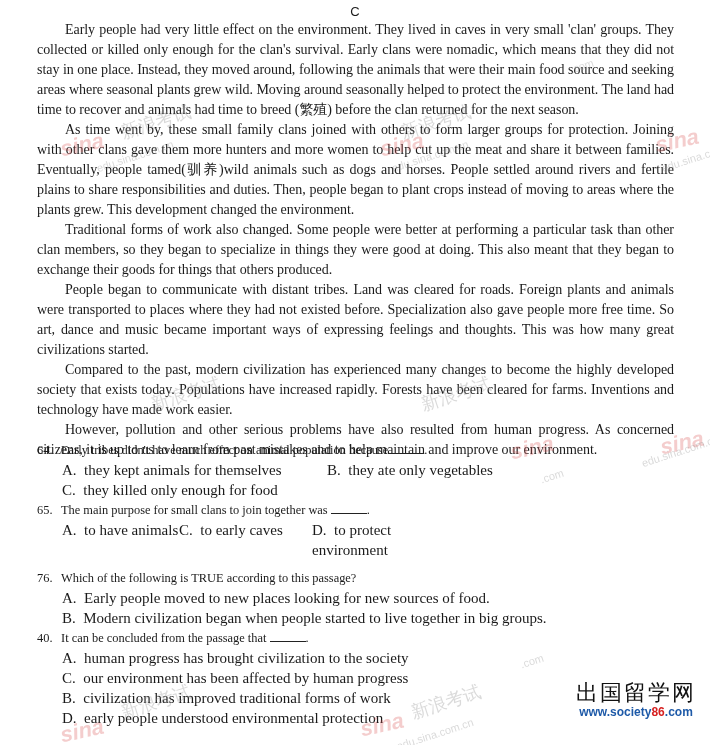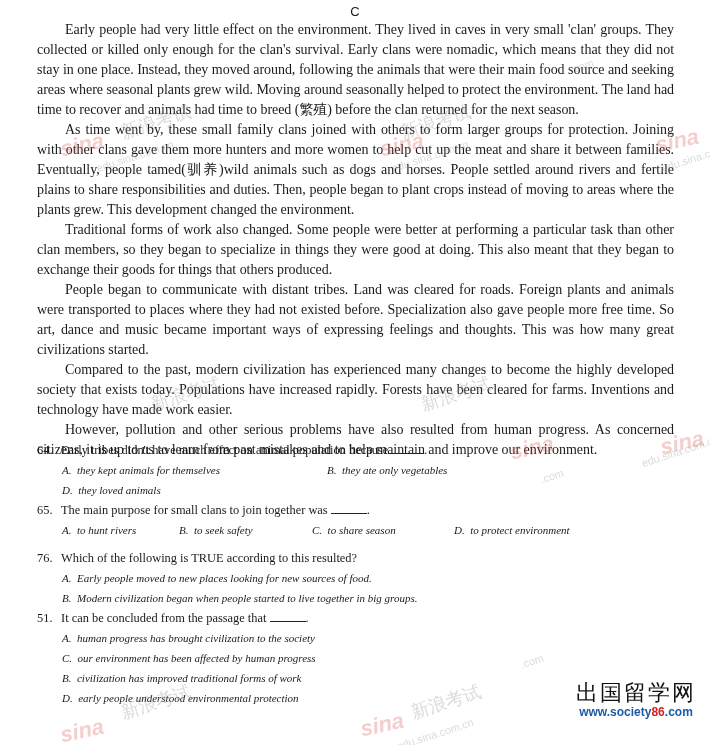--- a/index.html
+++ b/index.html
@@ -16,21 +16,21 @@
   .passage { position: absolute; left: 37px; top: 20px; width: 637px; }
   .para {
     font-size: 14px; line-height: 20px; text-align: justify;
     text-indent: 28px; margin: 0; letter-spacing: -0.05px;
   }
   .questions { position: absolute; left: 37px; top: 440px; width: 640px; }
   .q { font-size: 12.4px; line-height: 20px; }
   .q-stem { margin: 0; }
   .q-num { display: inline-block; width: 24px; }
   .opts { padding-left: 25px; }
-  .opt { font-size: 11px; line-height: 20px; font-style: italic; }
+  .opt { font-size: 15px; line-height: 20px; }
   .opt-grid { display: grid; grid-template-columns: 265px 265px; }
   .opt-row4 { display: flex; }
   .opt-row4 .opt:nth-child(1) { width: 117px; }
   .opt-row4 .opt:nth-child(2) { width: 133px; }
   .opt-row4 .opt:nth-child(3) { width: 142px; }
   .q66 { margin-top: 8px; }
   .blank { display: inline-block; width: 36px; border-bottom: 1px solid #222; height: 10px; vertical-align: baseline; }
   
   .wm { position: absolute; pointer-events: none; font-family: "Liberation Sans", sans-serif; }
   .wm-sina { color: rgba(220,90,90,0.30); font-weight: bold; font-style: italic; font-size: 22px; transform: rotate(-12deg); }
@@ -59,49 +59,48 @@
 
   <div class="questions">
 
     <div class="q">
       <p class="q-stem">
         <span class="q-num">64.</span><span>Early tribes didn't have much effect on animal population because</span><span class="blank"></span><span>.</span>
       </p>
       <div class="opts opt-grid">
         <div class="opt"><span>A.</span>&nbsp; <span>they kept animals for themselves</span></div>
         <div class="opt"><span>B.</span>&nbsp; <span>they ate only vegetables</span></div>
-        <div class="opt"><span>D.</span>&nbsp; <span>they loved animals</span></div>
+        <div class="opt"><span>C.</span>&nbsp; <span>they killed only enough for food</span></div>
       </div>
     </div>
 
     <div class="q">
       <p class="q-stem">
         <span class="q-num">65.</span><span>The main purpose for small clans to join together was</span> <span class="blank"></span><span>.</span>
       </p>
       <div class="opts opt-row4">
-        <div class="opt"><span>A.</span>&nbsp; <span>to hunt rivers</span></div>
-        <div class="opt"><span>B.</span>&nbsp; <span>to seek safety</span></div>
-        <div class="opt"><span>C.</span>&nbsp; <span>to share season</span></div>
+        <div class="opt"><span>A.</span>&nbsp; <span>to have animals</span></div>
+        <div class="opt"><span>C.</span>&nbsp; <span>to early caves</span></div>
         <div class="opt"><span>D.</span>&nbsp; <span>to protect environment</span></div>
       </div>
     </div>
 
     <div class="q q66">
       <p class="q-stem">
-        <span class="q-num">76.</span><span>Which of the following is TRUE according to this resulted?</span>
+        <span class="q-num">76.</span><span>Which of the following is TRUE according to this passage?</span>
       </p>
       <div class="opts">
         <div class="opt"><span>A.</span>&nbsp; <span>Early people moved to new places looking for new sources of food.</span></div>
         <div class="opt"><span>B.</span>&nbsp; <span>Modern civilization began when people started to live together in big groups.</span></div>
       </div>
     </div>
 
     <div class="q">
       <p class="q-stem">
-        <span class="q-num">51.</span><span>It can be concluded from the passage that</span> <span class="blank"></span><span>.</span>
+        <span class="q-num">40.</span><span>It can be concluded from the passage that</span> <span class="blank"></span><span>.</span>
       </p>
       <div class="opts">
         <div class="opt"><span>A.</span>&nbsp; <span>human progress has brought civilization to the society</span></div>
         <div class="opt"><span>C.</span>&nbsp; <span>our environment has been affected by human progress</span></div>
         <div class="opt"><span>B.</span>&nbsp; <span>civilization has improved traditional forms of work</span></div>
         <div class="opt"><span>D.</span>&nbsp; <span>early people understood environmental protection</span></div>
       </div>
     </div>
   </div>
 

